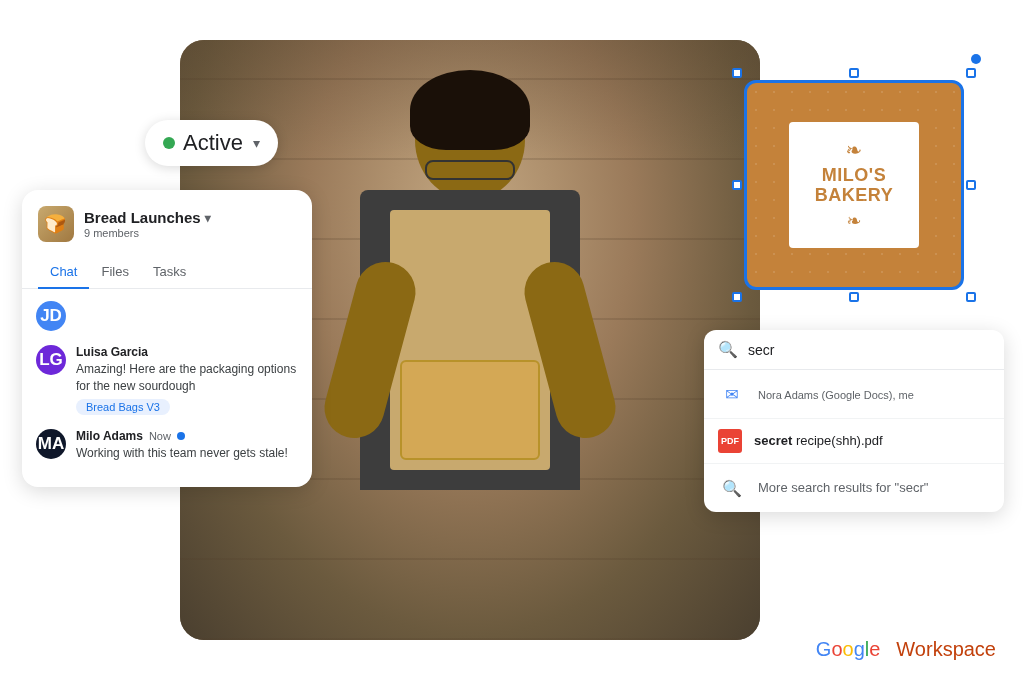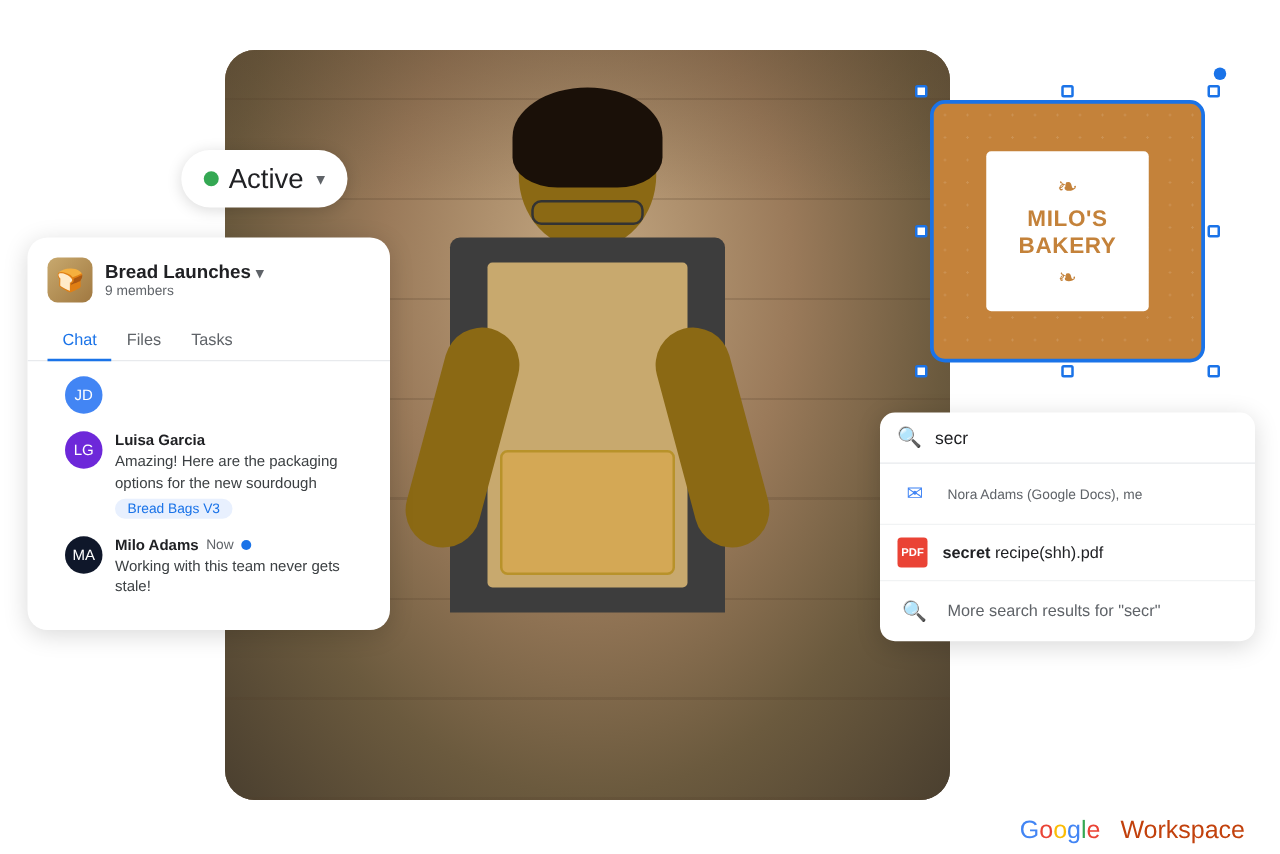--- a/index.html
+++ b/index.html
@@ -172,24 +172,23 @@
     }
 
     .msg-avatar {
       width: 30px;
       height: 30px;
       border-radius: 50%;
       flex-shrink: 0;
       display: flex;
       align-items: center;
       justify-content: center;
-      font-size: 12px;
-      font-weight: 400;
+      font-size: 17px;
+      font-weight: 700;
       color: #fff;
-      margin-left: 16px;
     }
 
     .msg-avatar.jaylen { background: #4285F4; }
     .msg-avatar.luisa { background: #6d28d9; }
     .msg-avatar.milo { background: #0f172a; }
 
     .msg-content { flex: 1; }
 
     .msg-author {
       font-size: 12px;
@@ -425,21 +424,21 @@
     }
 
     .more-results {
       font-size: 13px;
       color: #5f6368;
     }
 
     
     .google-brand {
       position: absolute;
-      bottom: 7px;
+      bottom: 22px;
       right: 28px;
       z-index: 10;
       display: flex;
       font-size: 20px;
       font-weight: 400;
     }
 
     .g-letter { color: #4285F4; }
     .o1-letter { color: #EA4335; }
     .o2-letter { color: #FBBC04; }

